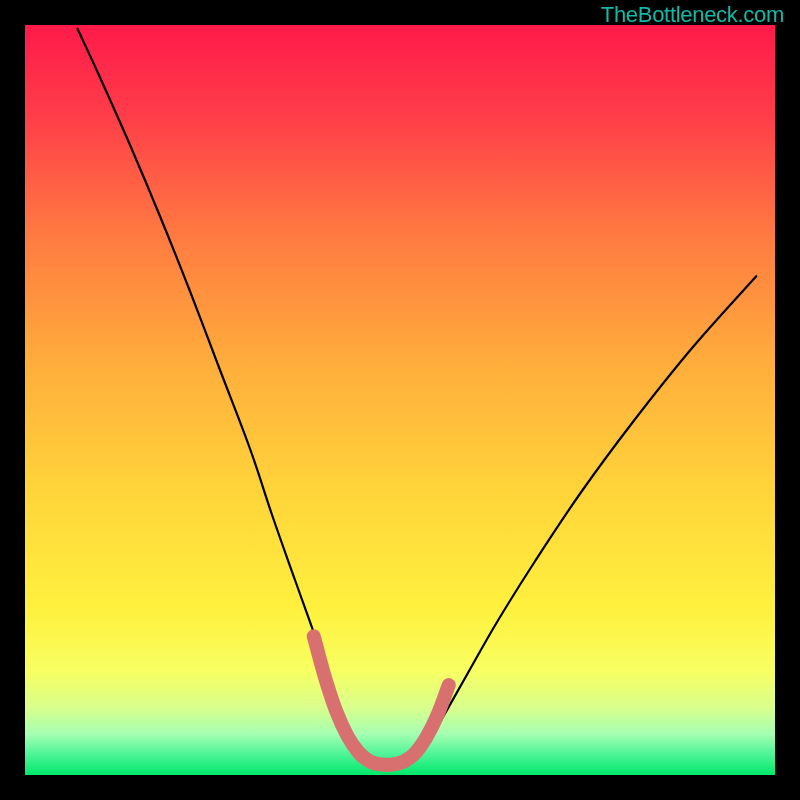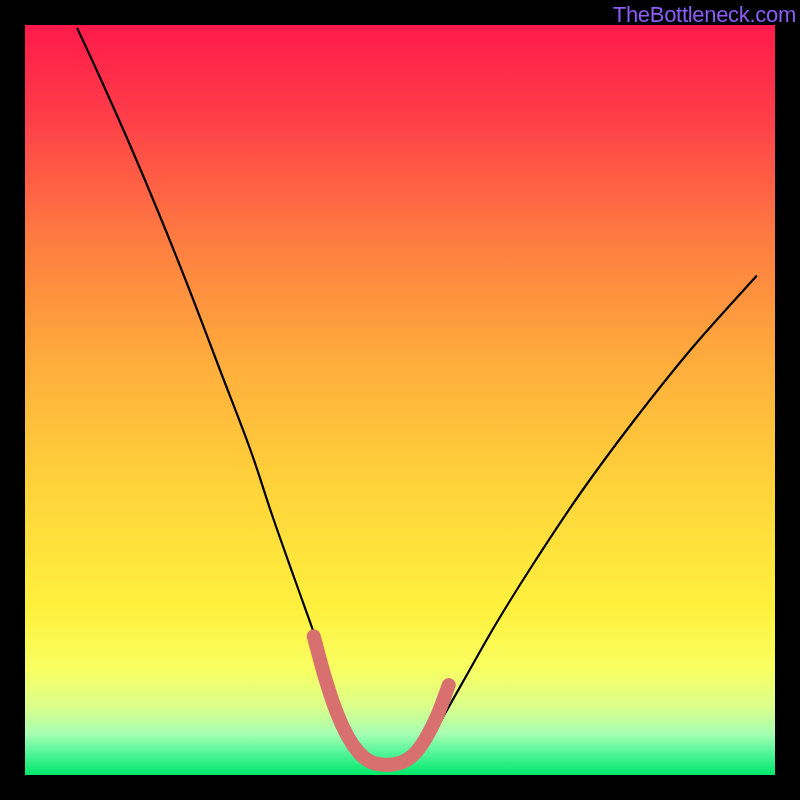--- a/index.html
+++ b/index.html
@@ -11,24 +11,24 @@
   }
   .chart-container {
     position: relative;
     width: 800px;
     height: 800px;
     background: #000000;
   }
   .watermark {
     position: absolute;
     top: 2px;
-    right: 4px;
+    right: 16px;
     font-family: Arial, Helvetica, sans-serif;
     font-size: 22px;
-    color: #8b5cf6;
+    color: #14b8a6;
     z-index: 10;
     letter-spacing: -0.3px;
   }
   svg {
     display: block;
   }
 </style>
 </head>
 <body>
 

